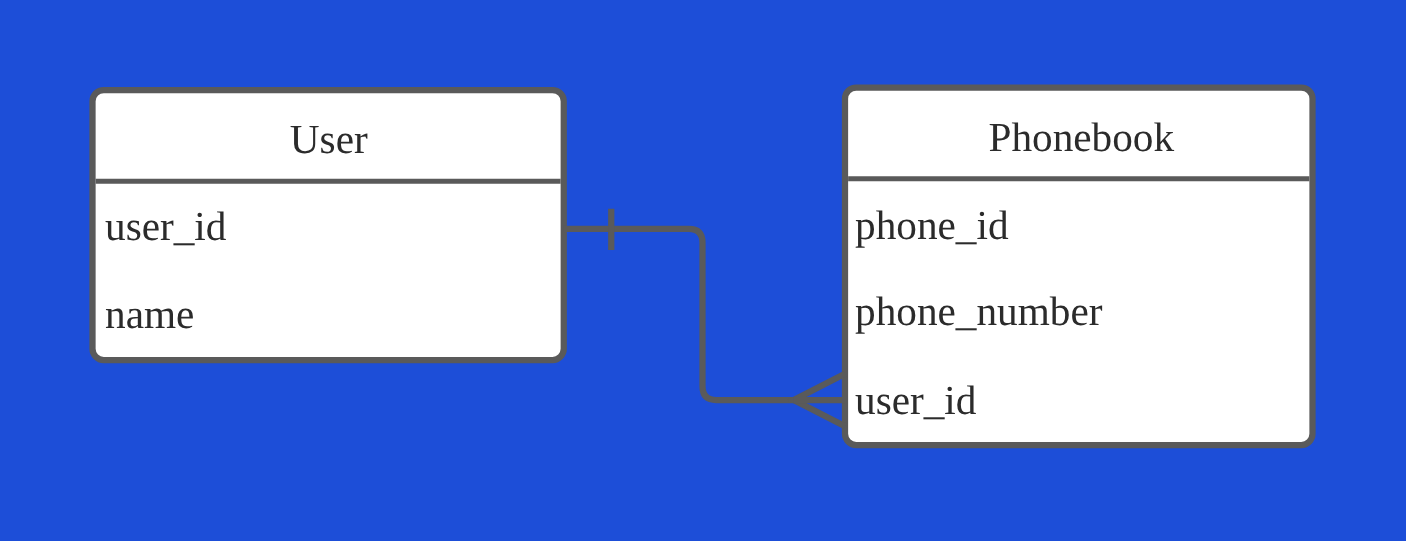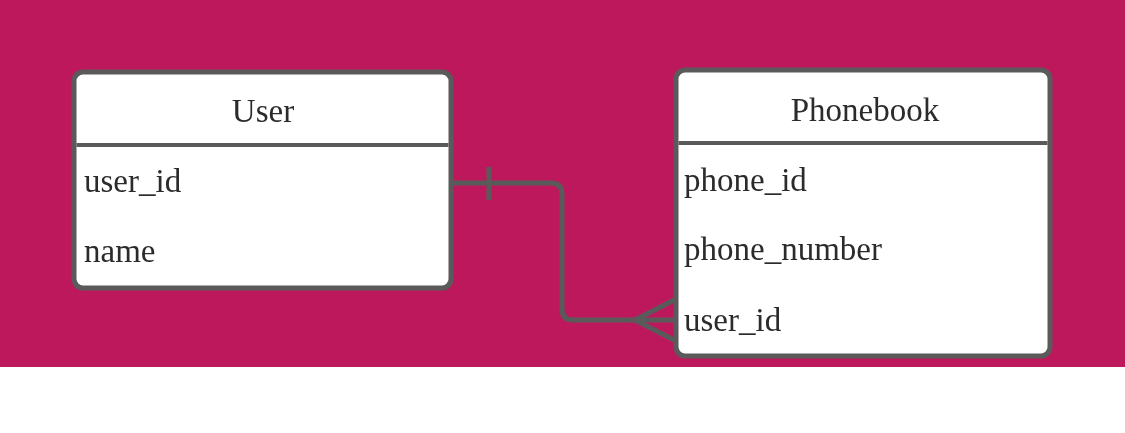--- a/index.html
+++ b/index.html
@@ -7,22 +7,22 @@
     margin: 0;
     padding: 0;
     background: #ffffff;
   }
   body {
     font-family: "Liberation Serif", "DejaVu Serif", serif;
   }
   #canvas {
     position: relative;
     width: 1125px;
-    height: 367px;
-    background: #be185d;
+    height: 433px;
+    background: #1d4ed8;
     overflow: hidden;
   }
   .erd-svg {
     position: absolute;
     left: 0;
     top: 0;
     width: 1125px;
     height: 433px;
   }
   .entity-box {

